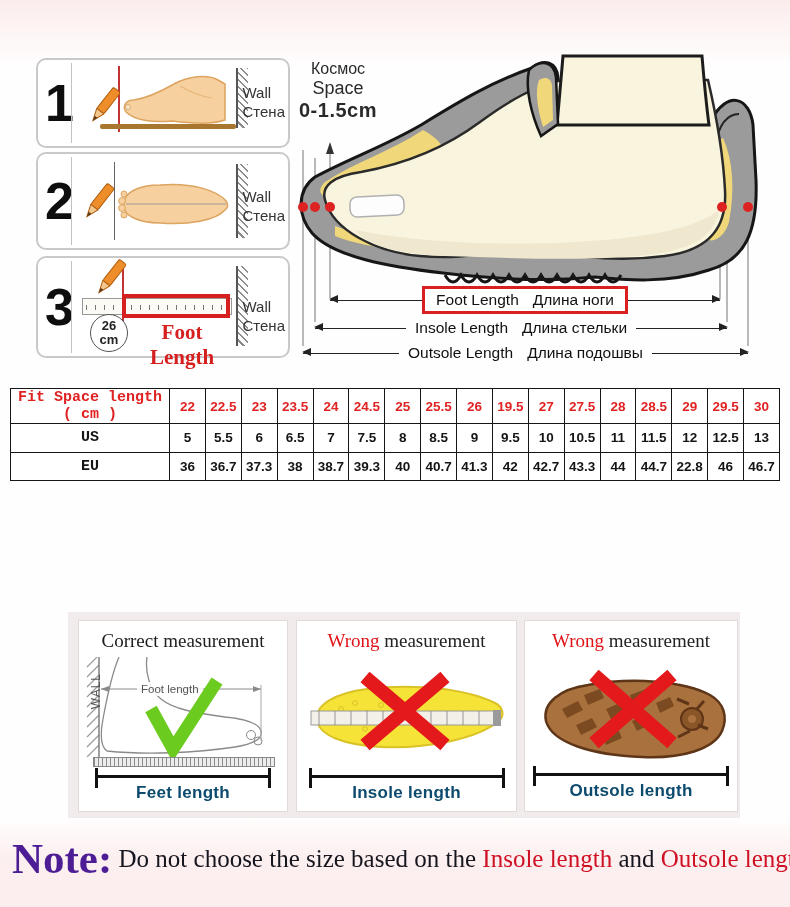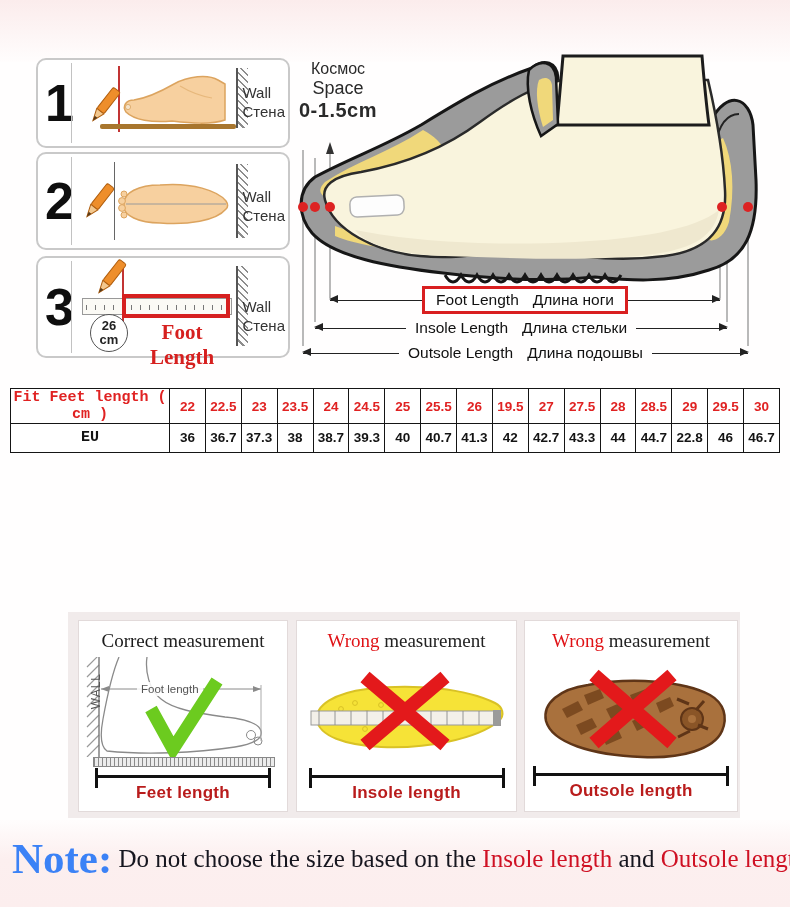--- a/index.html
+++ b/index.html
@@ -65,27 +65,27 @@
   #bp1{left:78px;width:210px}
   #bp2{left:296px;width:221px}
   #bp3{left:524px;width:214px}
   .btitle{margin-top:9px;text-align:center;font:400 19px "Liberation Serif",serif;color:#222;}
   .btitle .strong{font-weight:normal;color:#1a1a1a;}
   .btitle .strong.red{color:#e01216;}
   .bracket{position:absolute;border-top:3px solid #111;}
   .bracket::before,.bracket::after{content:"";position:absolute;width:3px;height:20px;top:-10px;background:#111;}
   .bracket::before{left:0}
   .bracket::after{right:0}
-  .bcaption{position:absolute;width:100%;text-align:center;font:bold 17px "Liberation Sans",sans-serif;color:#b91c1c;letter-spacing:.3px;}
+  .bcaption{position:absolute;width:100%;text-align:center;font:bold 17px "Liberation Sans",sans-serif;color:#0c4a6e;letter-spacing:.3px;}
   .mini-ruler{position:absolute;left:14px;top:136px;width:182px;height:10px;border:1px solid #888;box-sizing:border-box;
               background:repeating-linear-gradient(90deg,#8a8a8a 0 1px,#ececec 1px 4px);}
 
   
   .note{position:absolute;left:12px;top:834px;width:776px;white-space:nowrap;}
-  .note .note-label{font:bold 43px "Liberation Serif",serif;color:#3b82f6;vertical-align:-6px;}
+  .note .note-label{font:bold 43px "Liberation Serif",serif;color:#4c1d95;vertical-align:-6px;}
   .note .ntext{font:25px "Liberation Serif",serif;color:#16161f;}
   .note .nred{font:25px "Liberation Serif",serif;color:#cf1124;}
 </style>
 </head>
 <body>
 
 <div class="stage">
   <div class="bg-top"></div>
   <div class="bg-bottom"></div>
   <div class="bg-band"></div>
@@ -248,38 +248,58 @@
       <span>Длина подошвы</span>
     </div>
     <div class="mline">
         <div class="ah ah-r"></div>
       </div>
   </div>
 
   <table class="size-table">
       <tbody>
         <tr>
-          <td class="rowhead red">Fit Feet length ( cm )</td>
+          <td class="rowhead red">Fit Space length ( cm )</td>
           <td class="red">22</td>
           <td class="red">22.5</td>
           <td class="red">23</td>
           <td class="red">23.5</td>
           <td class="red">24</td>
           <td class="red">24.5</td>
           <td class="red">25</td>
           <td class="red">25.5</td>
           <td class="red">26</td>
           <td class="red">19.5</td>
           <td class="red">27</td>
           <td class="red">27.5</td>
           <td class="red">28</td>
           <td class="red">28.5</td>
           <td class="red">29</td>
           <td class="red">29.5</td>
           <td class="red">30</td>
+        </tr>
+        <tr>
+          <td class="rowhead black">US</td>
+          <td class="black">5</td>
+          <td class="black">5.5</td>
+          <td class="black">6</td>
+          <td class="black">6.5</td>
+          <td class="black">7</td>
+          <td class="black">7.5</td>
+          <td class="black">8</td>
+          <td class="black">8.5</td>
+          <td class="black">9</td>
+          <td class="black">9.5</td>
+          <td class="black">10</td>
+          <td class="black">10.5</td>
+          <td class="black">11</td>
+          <td class="black">11.5</td>
+          <td class="black">12</td>
+          <td class="black">12.5</td>
+          <td class="black">13</td>
         </tr>
         <tr>
           <td class="rowhead black">EU</td>
           <td class="black">36</td>
           <td class="black">36.7</td>
           <td class="black">37.3</td>
           <td class="black">38</td>
           <td class="black">38.7</td>
           <td class="black">39.3</td>
           <td class="black">40</td>

